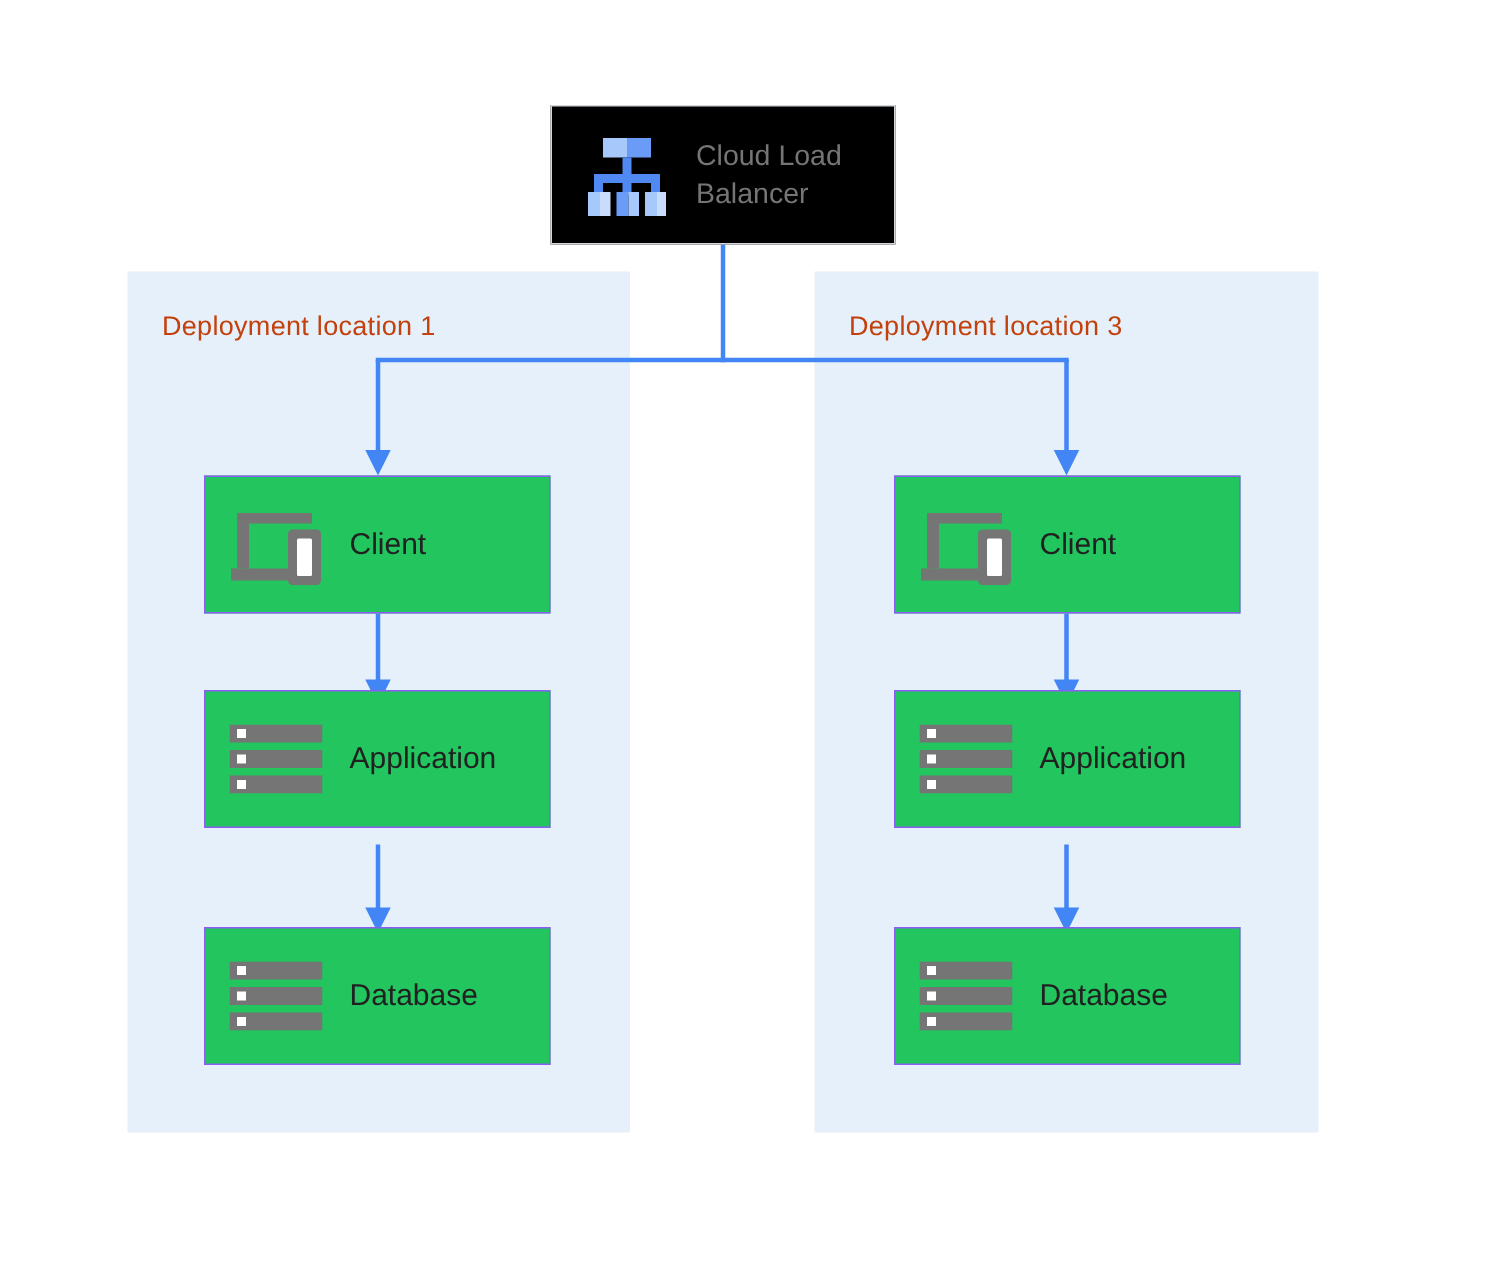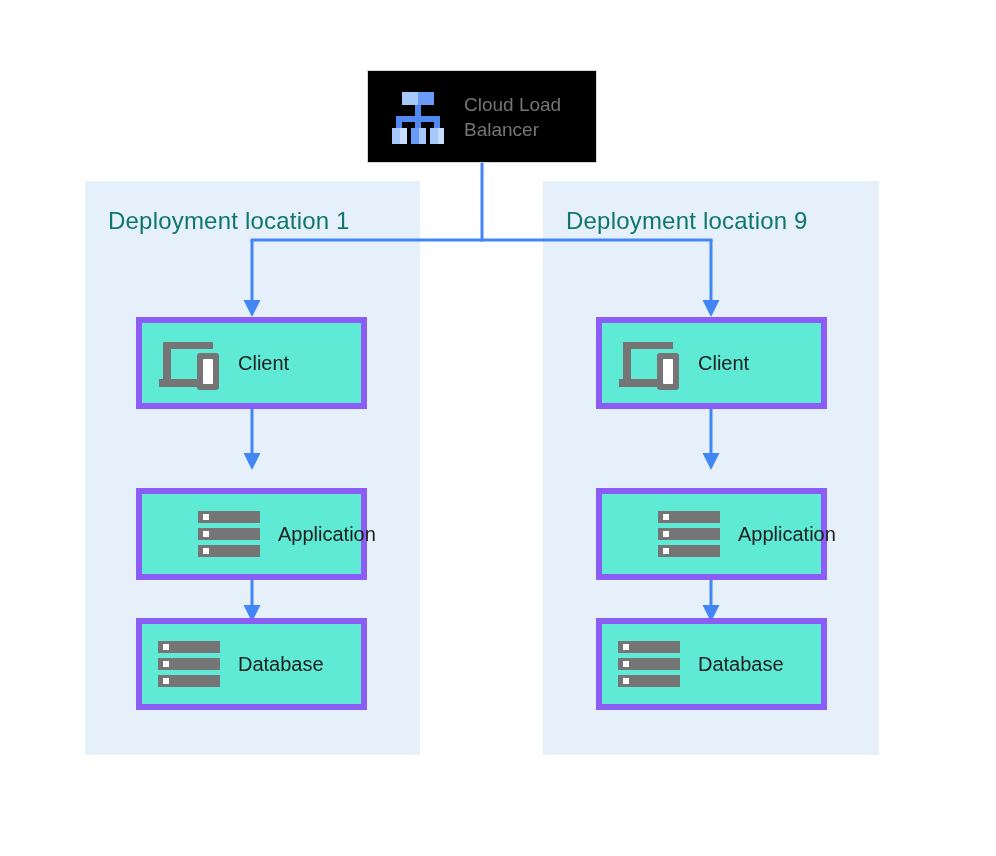--- a/index.html
+++ b/index.html
@@ -13,40 +13,40 @@
   .panel{
     position:absolute;
     top:181px;width:336px;height:574px;
     background:#e6f0fa;
     box-sizing:border-box;
     padding:26px 0 0 23px;
   }
   .panel-left{left:85px;width:335px;}
   .panel-right{left:543px;}
   .panel-label{
-    font-size:24px;
-    color:#0f766e;
+    font-size:18px;
+    color:#c2410c;
     letter-spacing:.2px;
   }
   .connectors{
     position:absolute;left:0;top:0;z-index:1;
     pointer-events:none;
   }
   .node{
     position:absolute;z-index:2;
     width:231px;height:92px;
-    background:#5eead4;
-    border:6px solid #8b5cf6;
+    background:#22c55e;
+    border:1px solid #8b5cf6;
     box-sizing:border-box;
     display:flex;align-items:center;
   }
   .col1{left:136px;}
   .col2{left:596px;}
   .row1{top:317px;}
-  .row2{top:488px;padding-left:40px;}
+  .row2{top:460px;}
   .row3{top:618px;}
   .icon-wrap{
     width:64px;margin-left:15px;
     display:flex;justify-content:center;align-items:center;
     flex:0 0 auto;
   }
   .node-label{
     margin-left:17px;
     font-size:20px;
     color:#212121;
@@ -75,21 +75,21 @@
 </style>
 </head>
 <body>
 
 <div class="canvas">
 
   <div class="panel panel-left">
     <div class="panel-label">Deployment location 1</div>
   </div>
   <div class="panel panel-right">
-    <div class="panel-label">Deployment location 9</div>
+    <div class="panel-label">Deployment location 3</div>
   </div>
 
   <svg class="connectors" width="996" height="856" viewBox="0 0 996 856">
     <g stroke="#4285f4" stroke-width="3" fill="none">
 
       <line x1="482" y1="163" x2="482" y2="241.5"></line>
 
       <line x1="250.5" y1="240" x2="712.5" y2="240"></line>
 
       <line x1="252" y1="240" x2="252" y2="303"></line>

